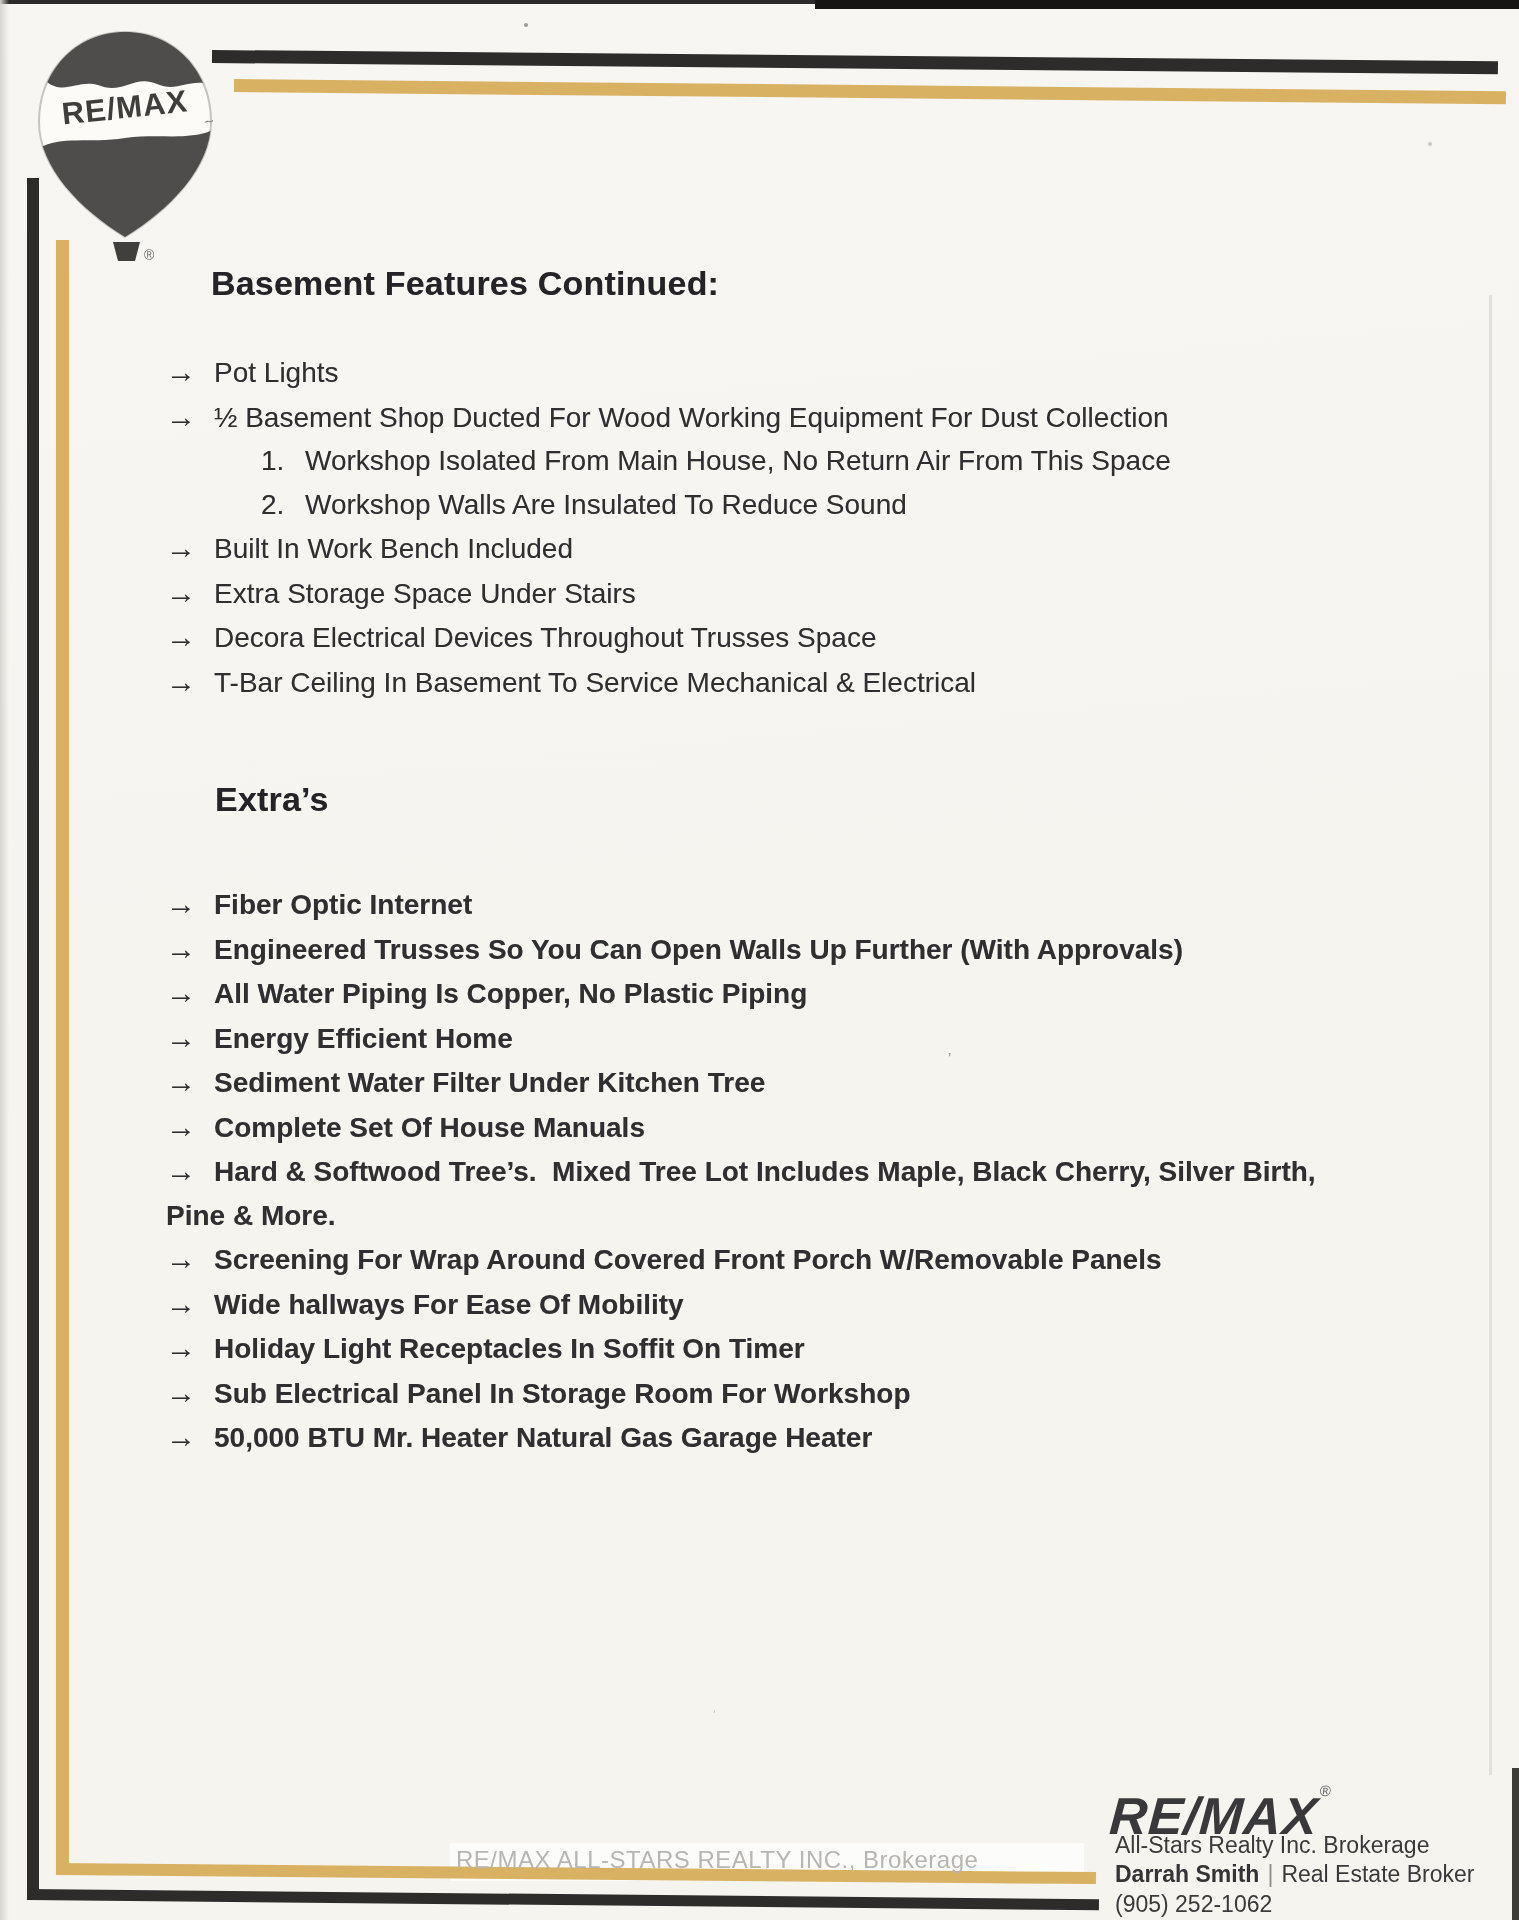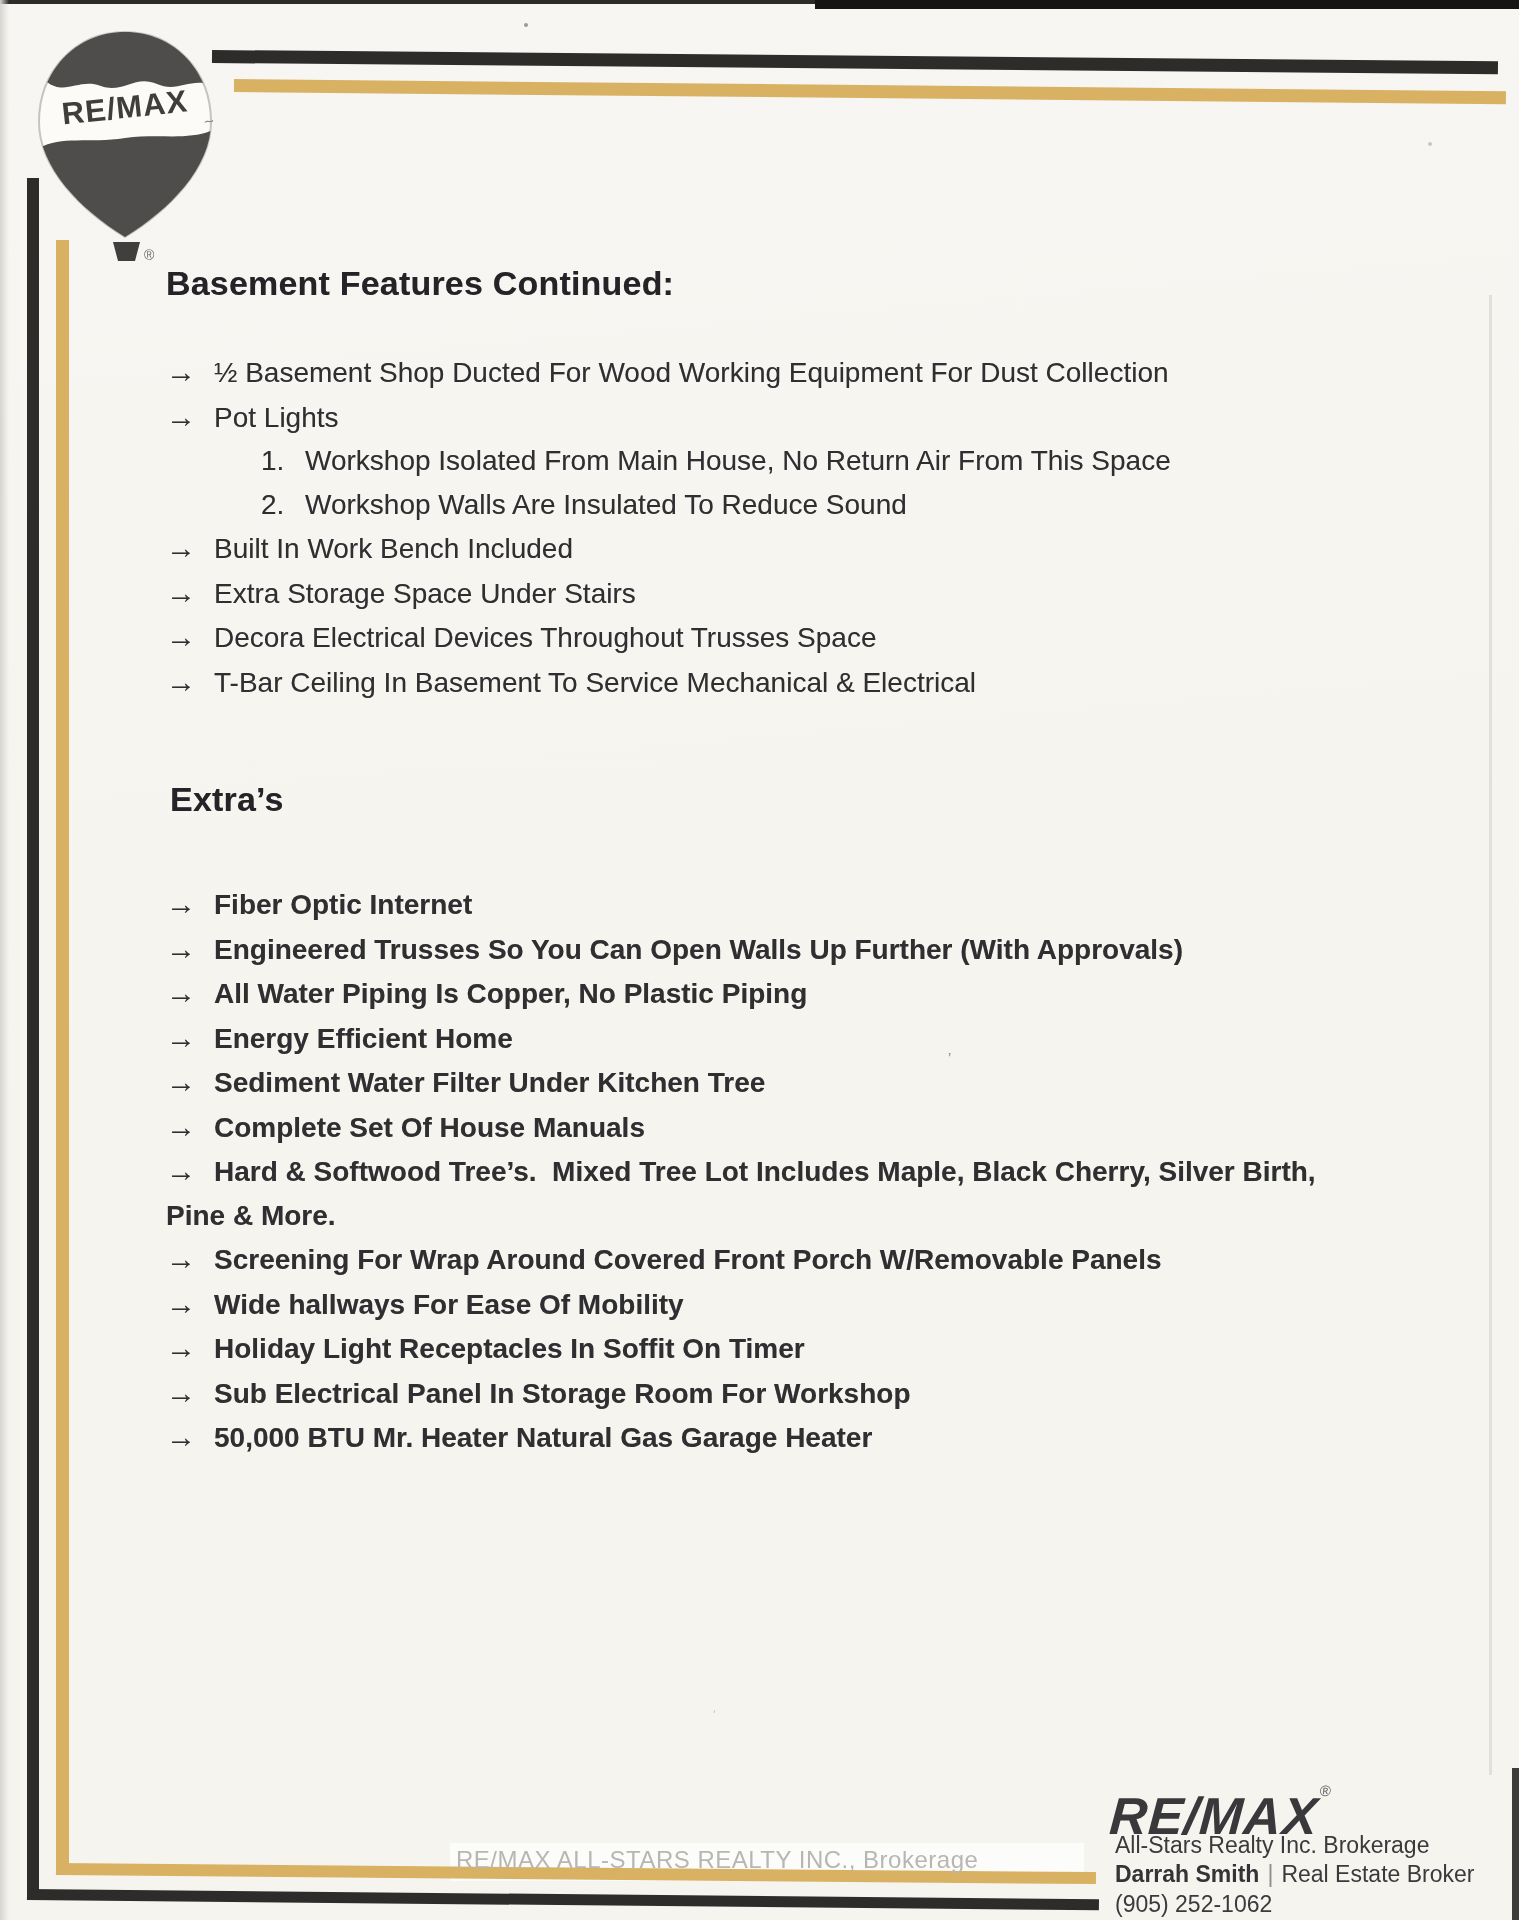--- a/index.html
+++ b/index.html
@@ -20,21 +20,21 @@
   .line{background:#2d2c2b;}
   .gold{background:#d9b163;}
   .top-line-black{left:212px;top:50px;width:1286px;height:13px;transform:rotate(.5deg);transform-origin:left center;}
   .top-line-gold{left:234px;top:79px;width:1272px;height:13px;transform:rotate(.55deg);transform-origin:left center;}
   .v-line-black{left:27px;top:178px;width:12px;height:1716px;}
   .v-line-gold{left:56px;top:240px;width:13px;height:1630px;}
   .bottom-line-gold{left:56px;top:1863px;width:1040px;height:12px;transform:rotate(.5deg);transform-origin:left center;}
   .bottom-line-black{left:27px;top:1889px;width:1072px;height:11px;transform:rotate(.55deg);transform-origin:left center;}
   
   .heading{font-size:34px;font-weight:700;color:#242327;letter-spacing:.2px;
-    text-shadow:0 0 .6px rgba(40,40,40,.35);white-space:nowrap;}
+    text-shadow:0 0 .6px rgba(40,40,40,.35);white-space:nowrap;margin-left:45px;}
   .feature-list{width:1200px;font-size:28px;}
   .item{line-height:43.5px;min-height:43.5px;text-shadow:0 0 .6px rgba(45,45,45,.3);}
   .item .bullet{display:inline-block;width:48px;font-size:30px;vertical-align:baseline;}
   .item.numbered{padding-left:95px;}
   .item.numbered .bullet{width:44px;font-size:28px;}
   .item .txt{white-space:pre-wrap;}
   .item sup{font-size:.55em;vertical-align:super;line-height:0;}
   
   .tm-squiggle{left:204px;top:112px;font-size:17px;color:#8e8c88;transform:rotate(-12deg);}
   .speck{border-radius:50%;}
@@ -86,22 +86,22 @@
     </g>
     <text x="92" y="88" text-anchor="middle" transform="rotate(-6 92 80)" font-size="31" font-weight="700" letter-spacing="1" fill="#403e3d">RE/MAX</text>
     <path d="M80,212 L107,212 L102,231 L85,231 Z" fill="#413f3e"></path>
     <text x="111" y="230" font-size="14" fill="#6b6a68">®</text>
   </svg>
   <div class="abs tm-squiggle">~</div>
 
   <div class="abs heading" style="left:166px;top:264px;">Basement Features Continued:</div>
 
   <div class="abs feature-list" style="left:166px;top:350px;">
+      <div class="item"><span class="bullet">→</span><span class="txt">Pot Lights</span></div>
       <div class="item"><span class="bullet">→</span><span class="txt">½ Basement Shop Ducted For Wood Working Equipment For Dust Collection</span></div>
-      <div class="item"><span class="bullet">→</span><span class="txt">Pot Lights</span></div>
       <div class="item numbered"><span class="bullet">1.</span><span class="txt">Workshop Isolated From Main House, No Return Air From This Space</span></div>
       <div class="item numbered"><span class="bullet">2.</span><span class="txt">Workshop Walls Are Insulated To Reduce Sound</span></div>
       <div class="item"><span class="bullet">→</span><span class="txt">Built In Work Bench Included</span></div>
       <div class="item"><span class="bullet">→</span><span class="txt">Extra Storage Space Under Stairs</span></div>
       <div class="item"><span class="bullet">→</span><span class="txt">Decora Electrical Devices Throughout Trusses Space</span></div>
       <div class="item"><span class="bullet">→</span><span class="txt">T-Bar Ceiling In Basement To Service Mechanical &amp; Electrical</span></div>
     </div>
 
   <div class="abs heading" style="left:170px;top:780px;">Extra’s</div>
 

